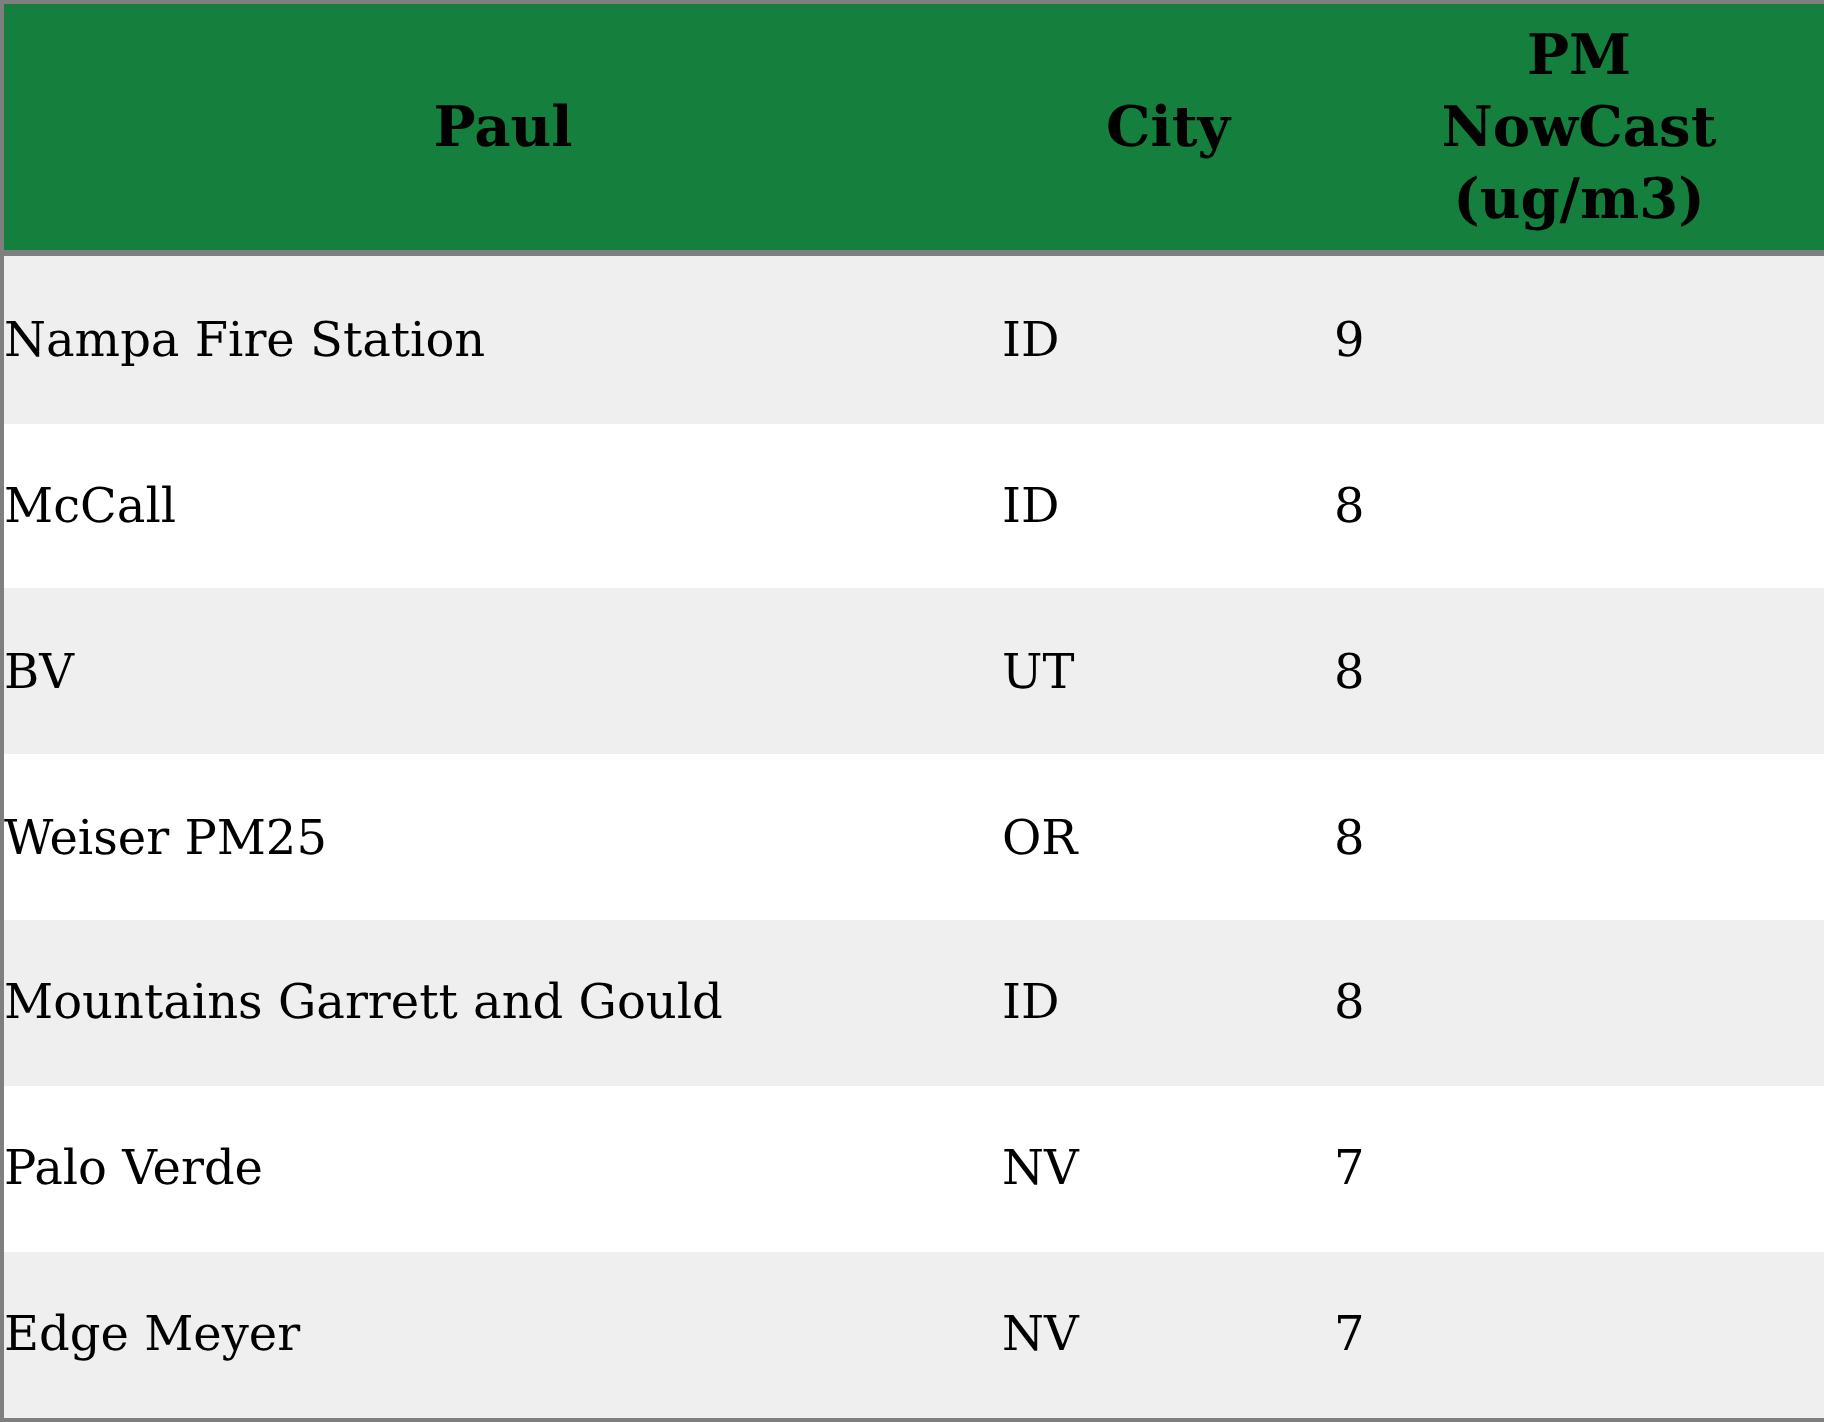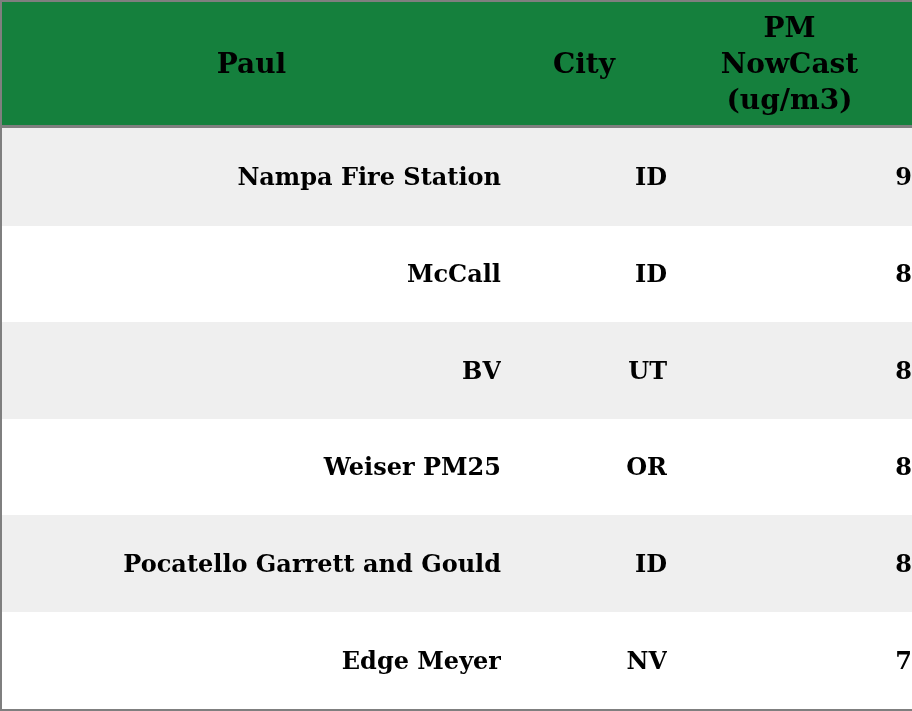--- a/index.html
+++ b/index.html
@@ -34,26 +34,25 @@
     font-size: 28px;
     line-height: 36px;
     text-align: center;
     vertical-align: middle;
     white-space: pre-line;
     padding: 0;
   }
   table.pm-table tbody td {
     height: 57px;
     font-size: 24px;
-    text-align: right;
+    text-align: left;
     vertical-align: middle;
     padding: 0;
     white-space: nowrap;
     overflow: hidden;
-    font-weight: bold;
   }
   table.pm-table tbody tr:nth-child(odd)  { background: #efefef; }
   table.pm-table tbody tr:nth-child(even) { background: #ffffff; }
 </style>
 </head>
 <body>
 
 <div class="screen">
   <table class="pm-table">
     <colgroup>
@@ -85,23 +84,28 @@
           <td>BV</td>
           <td>UT</td>
           <td>8</td>
         </tr>
         <tr>
           <td>Weiser PM25</td>
           <td>OR</td>
           <td>8</td>
         </tr>
         <tr>
-          <td>Pocatello Garrett and Gould</td>
+          <td>Mountains Garrett and Gould</td>
           <td>ID</td>
           <td>8</td>
+        </tr>
+        <tr>
+          <td>Palo Verde</td>
+          <td>NV</td>
+          <td>7</td>
         </tr>
         <tr>
           <td>Edge Meyer</td>
           <td>NV</td>
           <td>7</td>
         </tr>
       </tbody>
   </table>
 </div>
 

